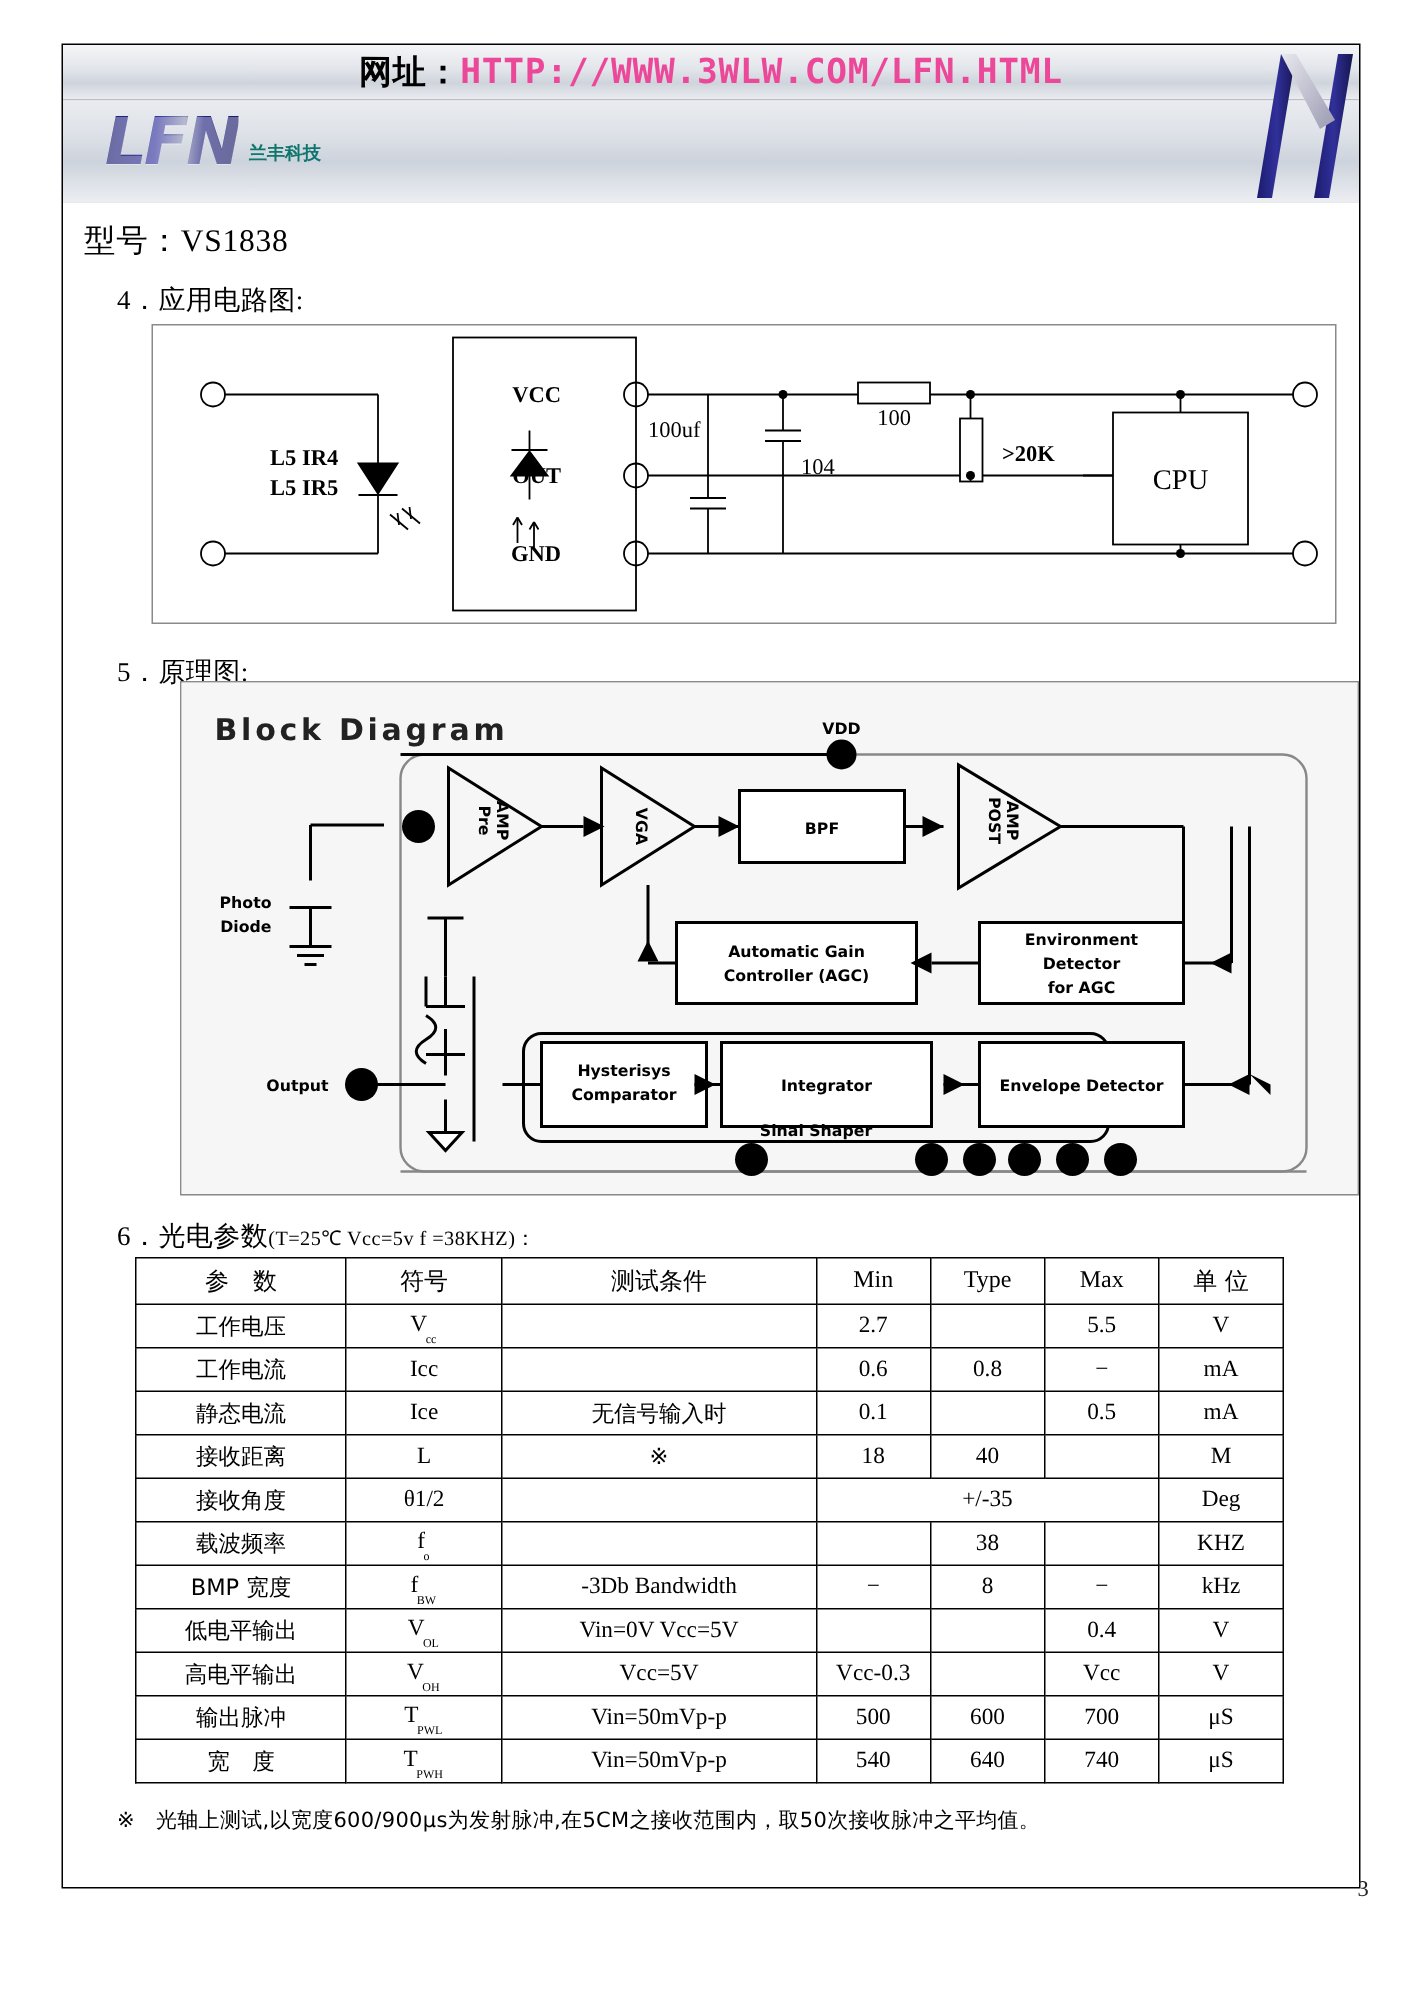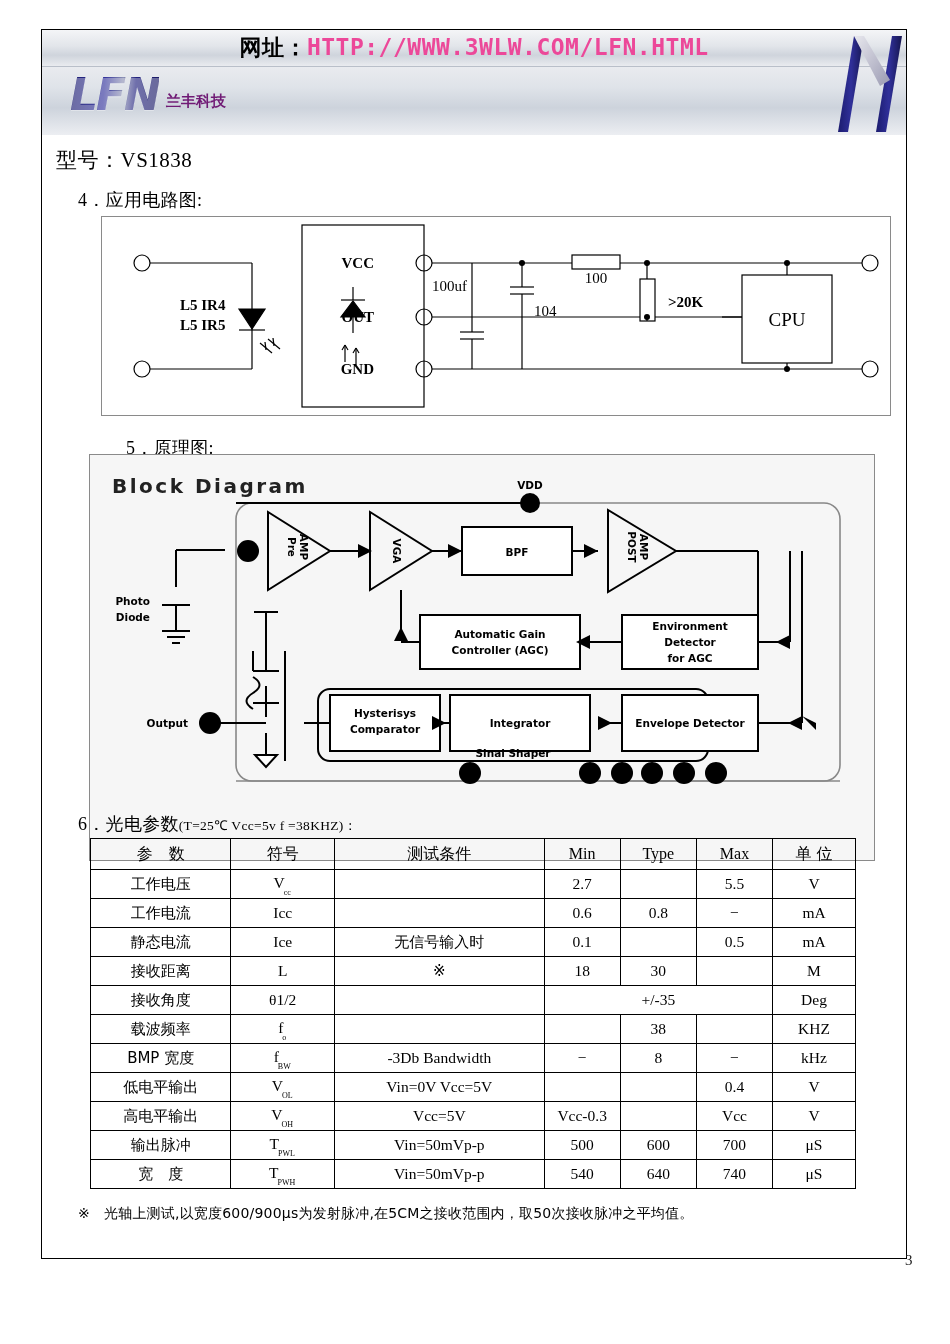--- a/index.html
+++ b/index.html
@@ -32,35 +32,35 @@
   .url-en{color:#ec4899;}
   .logo-wrap{position:absolute;left:28px;top:44px;display:flex;align-items:flex-end;}
   .logo-lfn{
     font-family:"DejaVu Sans", sans-serif;font-size:44px;font-weight:bold;
     font-style:italic;letter-spacing:-2px;line-height:.95;
     background:linear-gradient(95deg,#1b1b6e 0%,#33339c 38%,#8e93b5 58%,#23237f 72%,#1a1a63 100%);
     -webkit-background-clip:text;background-clip:text;color:transparent;
     text-shadow:0 1px 0 rgba(255,255,255,.35);
   }
   .logo-cn{
-    font-family:"DejaVu Sans", sans-serif;font-size:15px;font-weight:bold;
-    color:#701a75;margin-left:7px;margin-bottom:5px;letter-spacing:0px;
+    font-family:"DejaVu Sans", sans-serif;font-size:12px;font-weight:bold;
+    color:#0f766e;margin-left:7px;margin-bottom:5px;letter-spacing:0px;
   }
   .ribbon{position:absolute;right:4px;top:-2px;width:78px;height:106px;}
   
   .model{position:absolute;left:14px;top:116px;font-size:21px;letter-spacing:.5px;text-align:right;}
   .sec{position:absolute;font-size:18px;letter-spacing:.3px;}
   #sec4{left:36px;top:158px;}
-  #sec5{left:36px;top:406px;margin-left:48px;}
+  #sec5{left:36px;top:406px;}
   #sec6{left:36px;top:782px;}
   .sec6-sub{font-size:13.5px;}
   
   .fig{position:absolute;border:1px solid #8a8a8a;background:#fff;box-sizing:border-box;}
   #fig-circuit{left:59px;top:186px;width:790px;height:200px;}
-  #fig-block{left:47px;top:424px;width:786px;height:407px;background:#f6f6f6;}
+  #fig-block{left:78px;top:424px;width:786px;height:343px;background:#f6f6f6;}
   svg{display:block;}
   
   .tbl{
     position:absolute;left:48px;top:808px;width:766px;
     border-collapse:collapse;font-family:"Liberation Serif", serif;
   }
   .tbl td{
     border:1px solid #000;text-align:center;vertical-align:middle;
     font-size:15.5px;height:28px;padding:0 2px;
   }
@@ -379,21 +379,21 @@
         <td></td>
         <td>0.5</td>
         <td>mA</td>
       </tr>
 
       <tr>
         <td class="cn">接收距离</td>
         <td>L</td>
         <td class="cn">※</td>
         <td>18</td>
-        <td>30</td>
+        <td>40</td>
         <td></td>
         <td>M</td>
       </tr>
 
       <tr>
         <td class="cn">接收角度</td>
         <td>θ1/2</td>
         <td></td>
         <td colspan="3">+/-35</td>
         <td>Deg</td>

